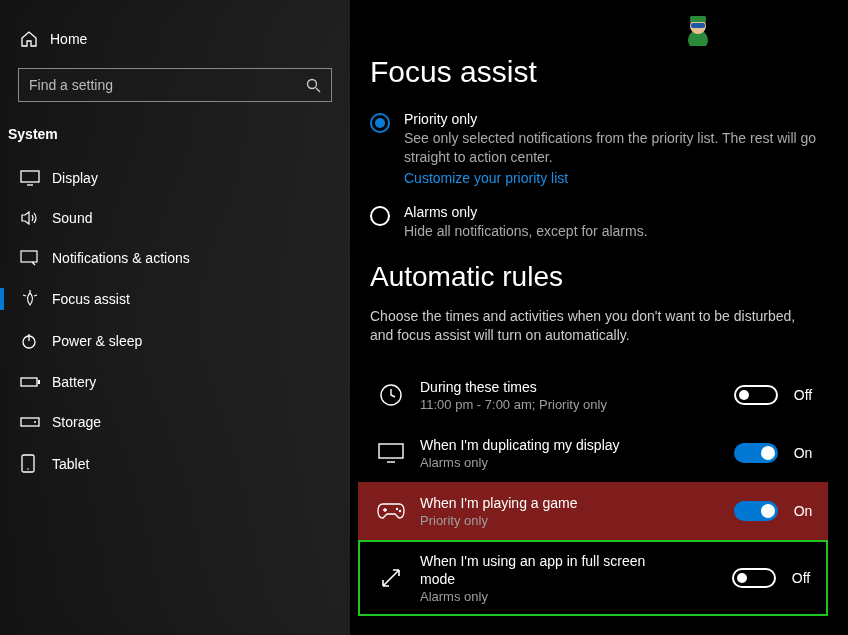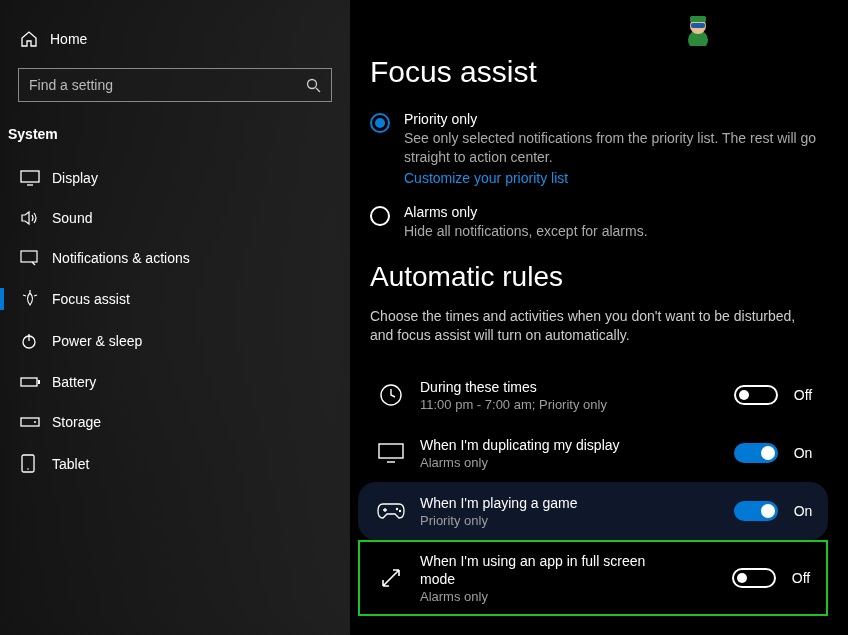--- a/index.html
+++ b/index.html
@@ -148,21 +148,21 @@
   line-height: 1.4;
   margin-bottom: 20px;
   max-width: 440px;
 }
 .rule-row {
   display: flex;
   align-items: center;
   padding: 10px 12px 10px 4px;
   min-height: 58px;
 }
-.rule-row.hover-bg { background: #0f172a; margin-left:-12px; padding-left:16px;border-radius:18px; }
+.rule-row.hover-bg { background: #7f1d1d; margin-left:-12px; padding-left:16px; }
 .rule-row.highlight {
   border: 2.5px solid #1ec41e;
   border-radius: 0;
   margin-left:-12px; padding-left:14px;
 }
 .rule-icon {
   width: 34px;
   display: flex;
   align-items: center;
   justify-content: center;

